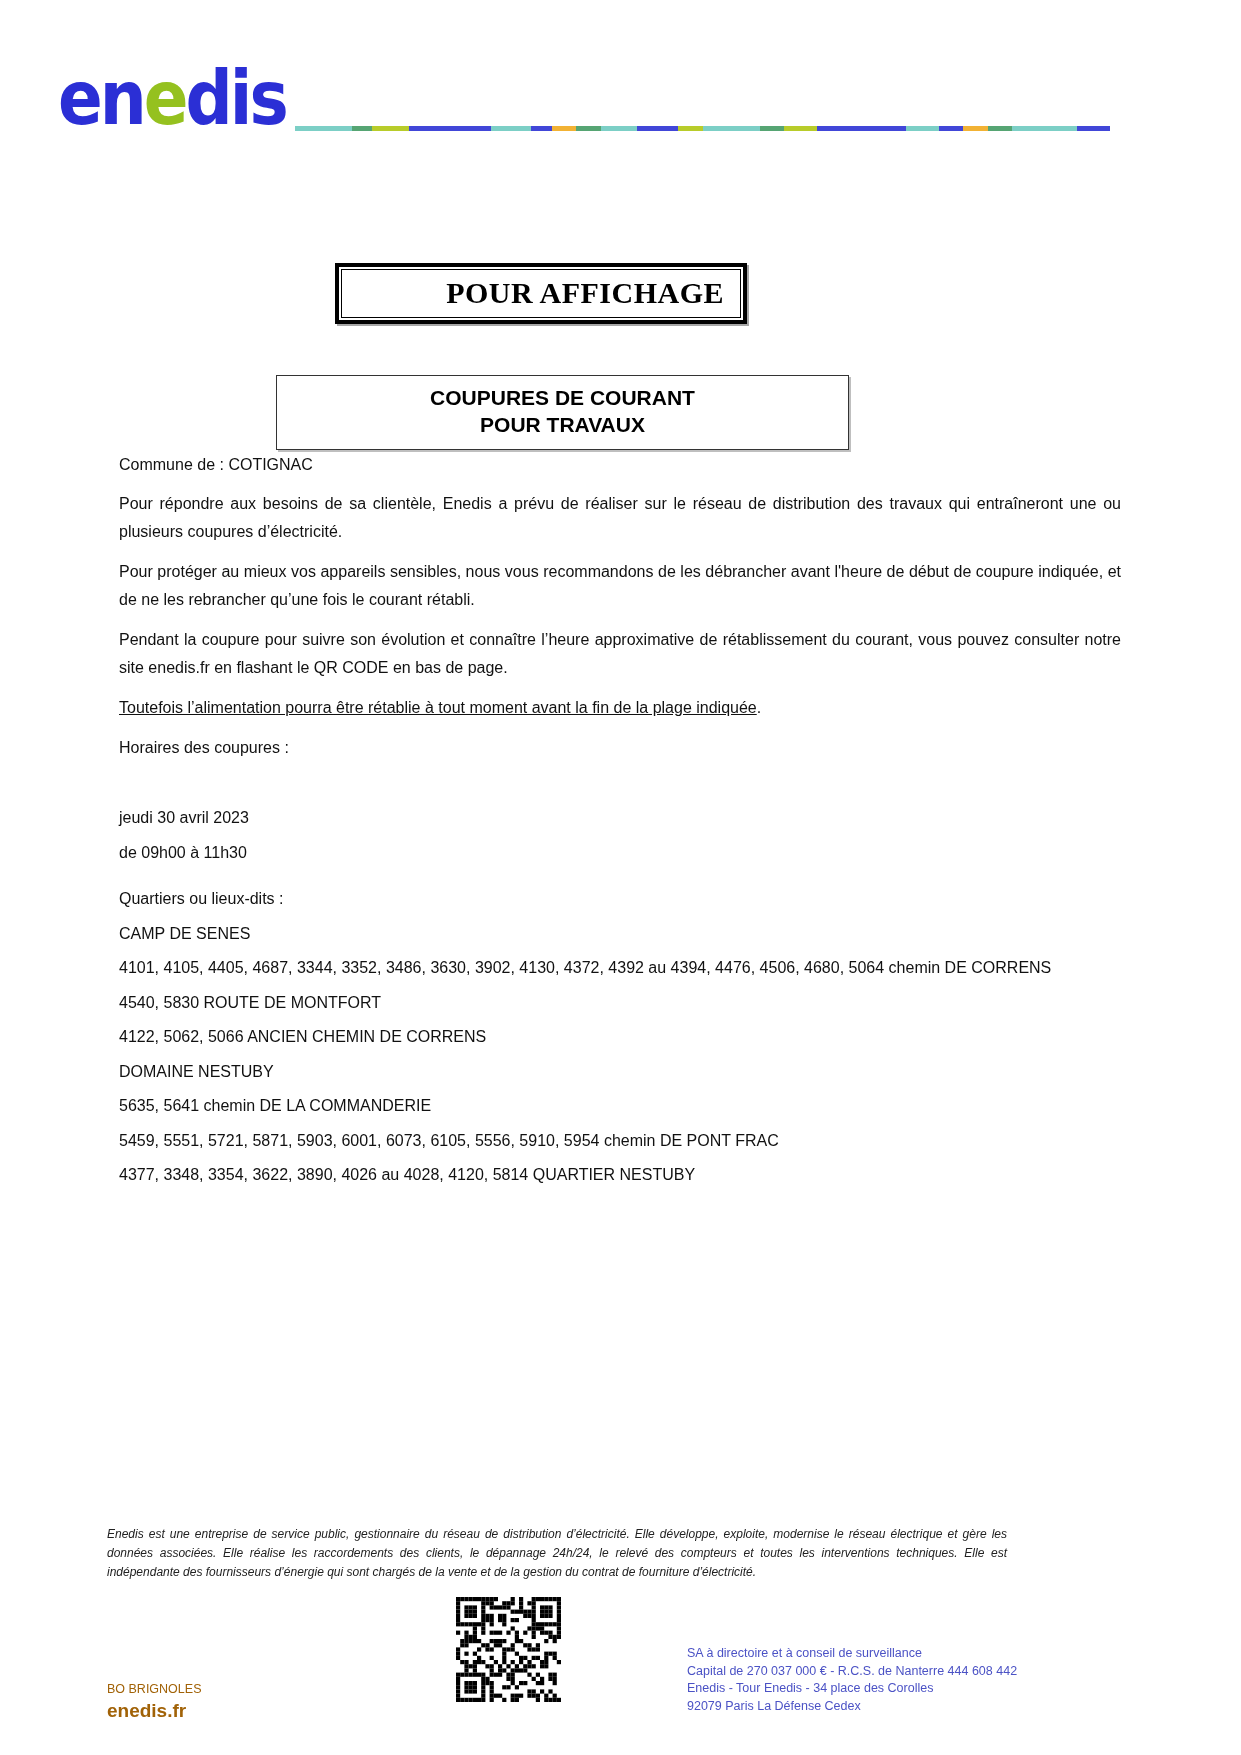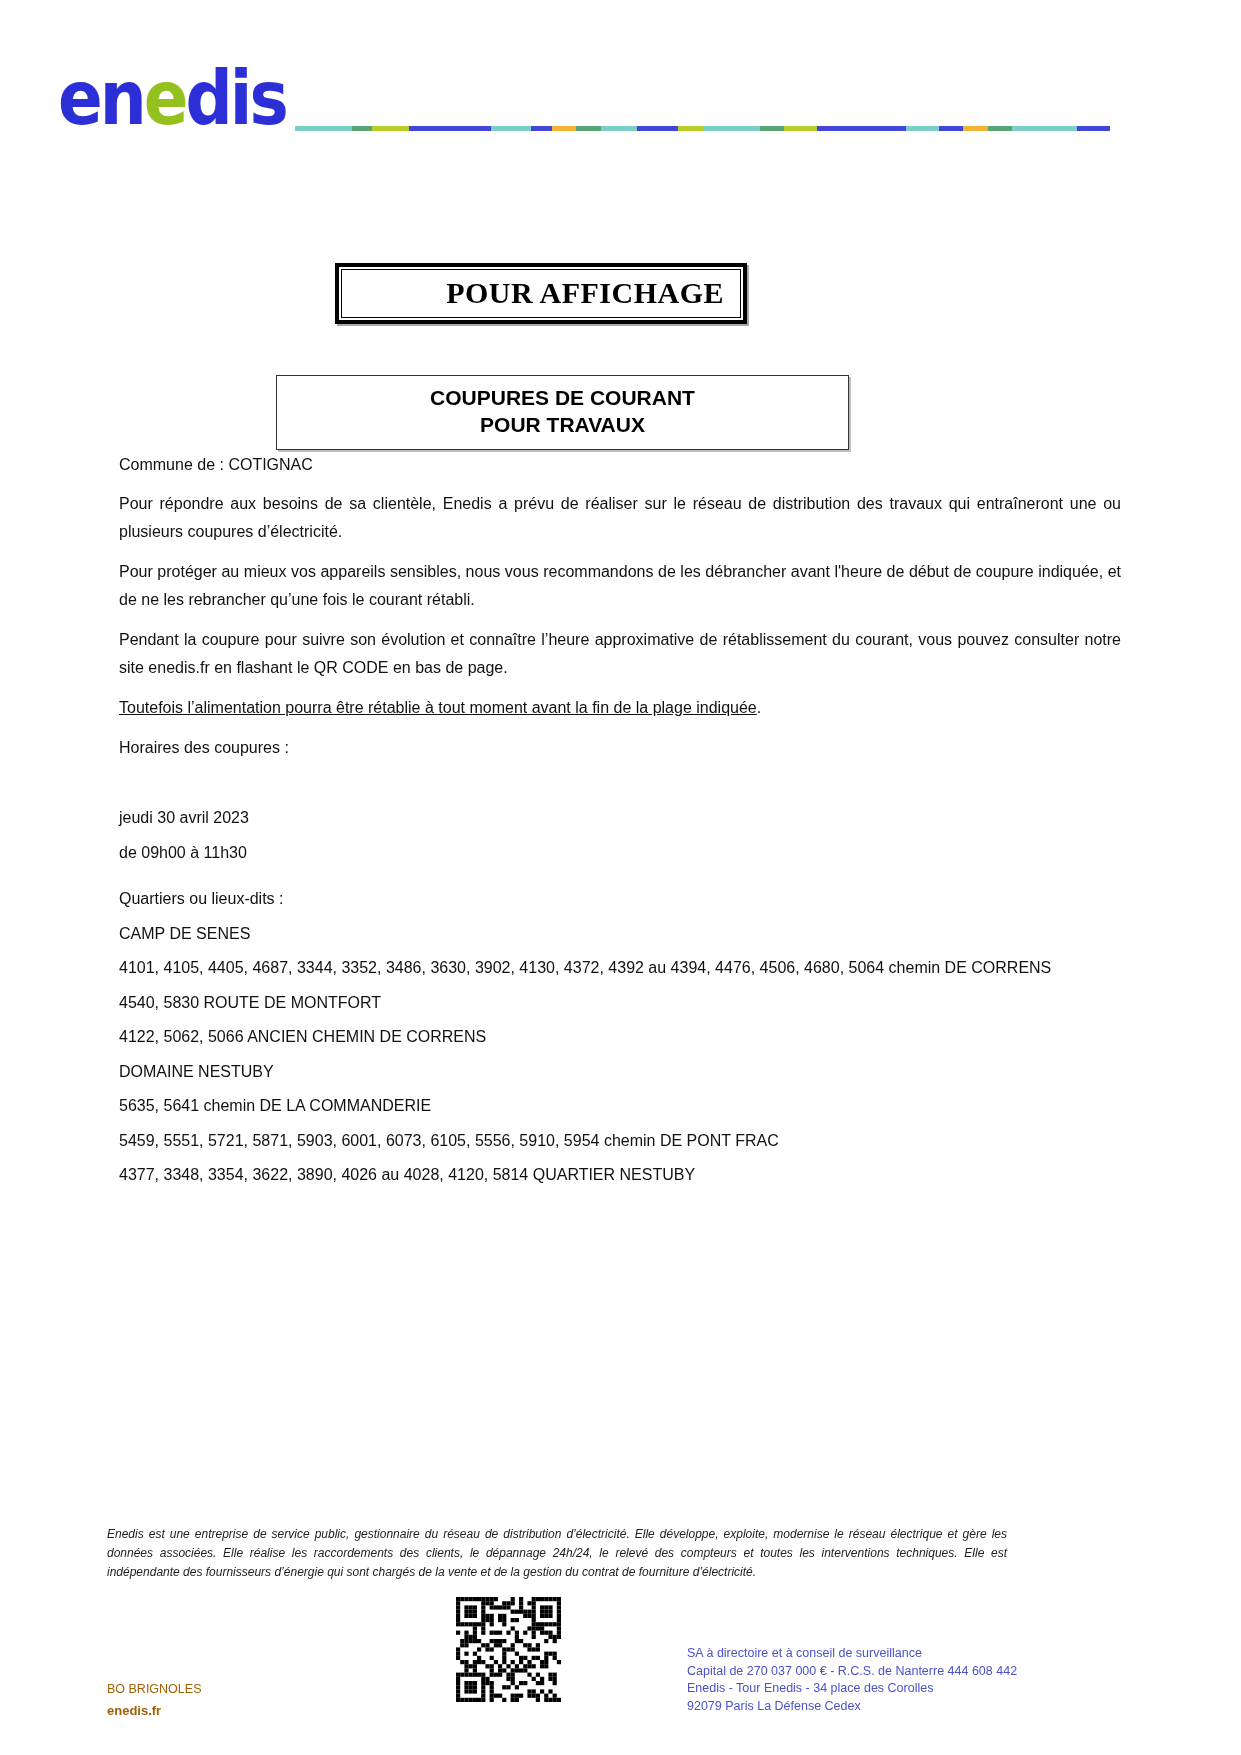--- a/index.html
+++ b/index.html
@@ -85,21 +85,21 @@
   .qr{position:absolute;left:456px;top:1597px;width:105px;height:105px;}
   .legal{
     position:absolute;left:687px;top:1645px;
     font-size:12.5px;color:#4b52c5;line-height:17.5px;
   }
   .legal p{margin:0;}
   .office{
     position:absolute;left:107px;top:1679px;
     font-size:12.5px;color:#a16207;line-height:21px;
   }
-  .office .site{font-weight:bold;font-size:13px;}
+  .office .site{font-weight:bold;font-size:19px;}
 </style>
 </head>
 <body>
 
 <div class="logo">
   <span class="blue">en</span><span class="green">e</span><span class="blue">dis</span>
 </div>
 <div class="divider-line"></div>
 
 <div class="affichage-box">

